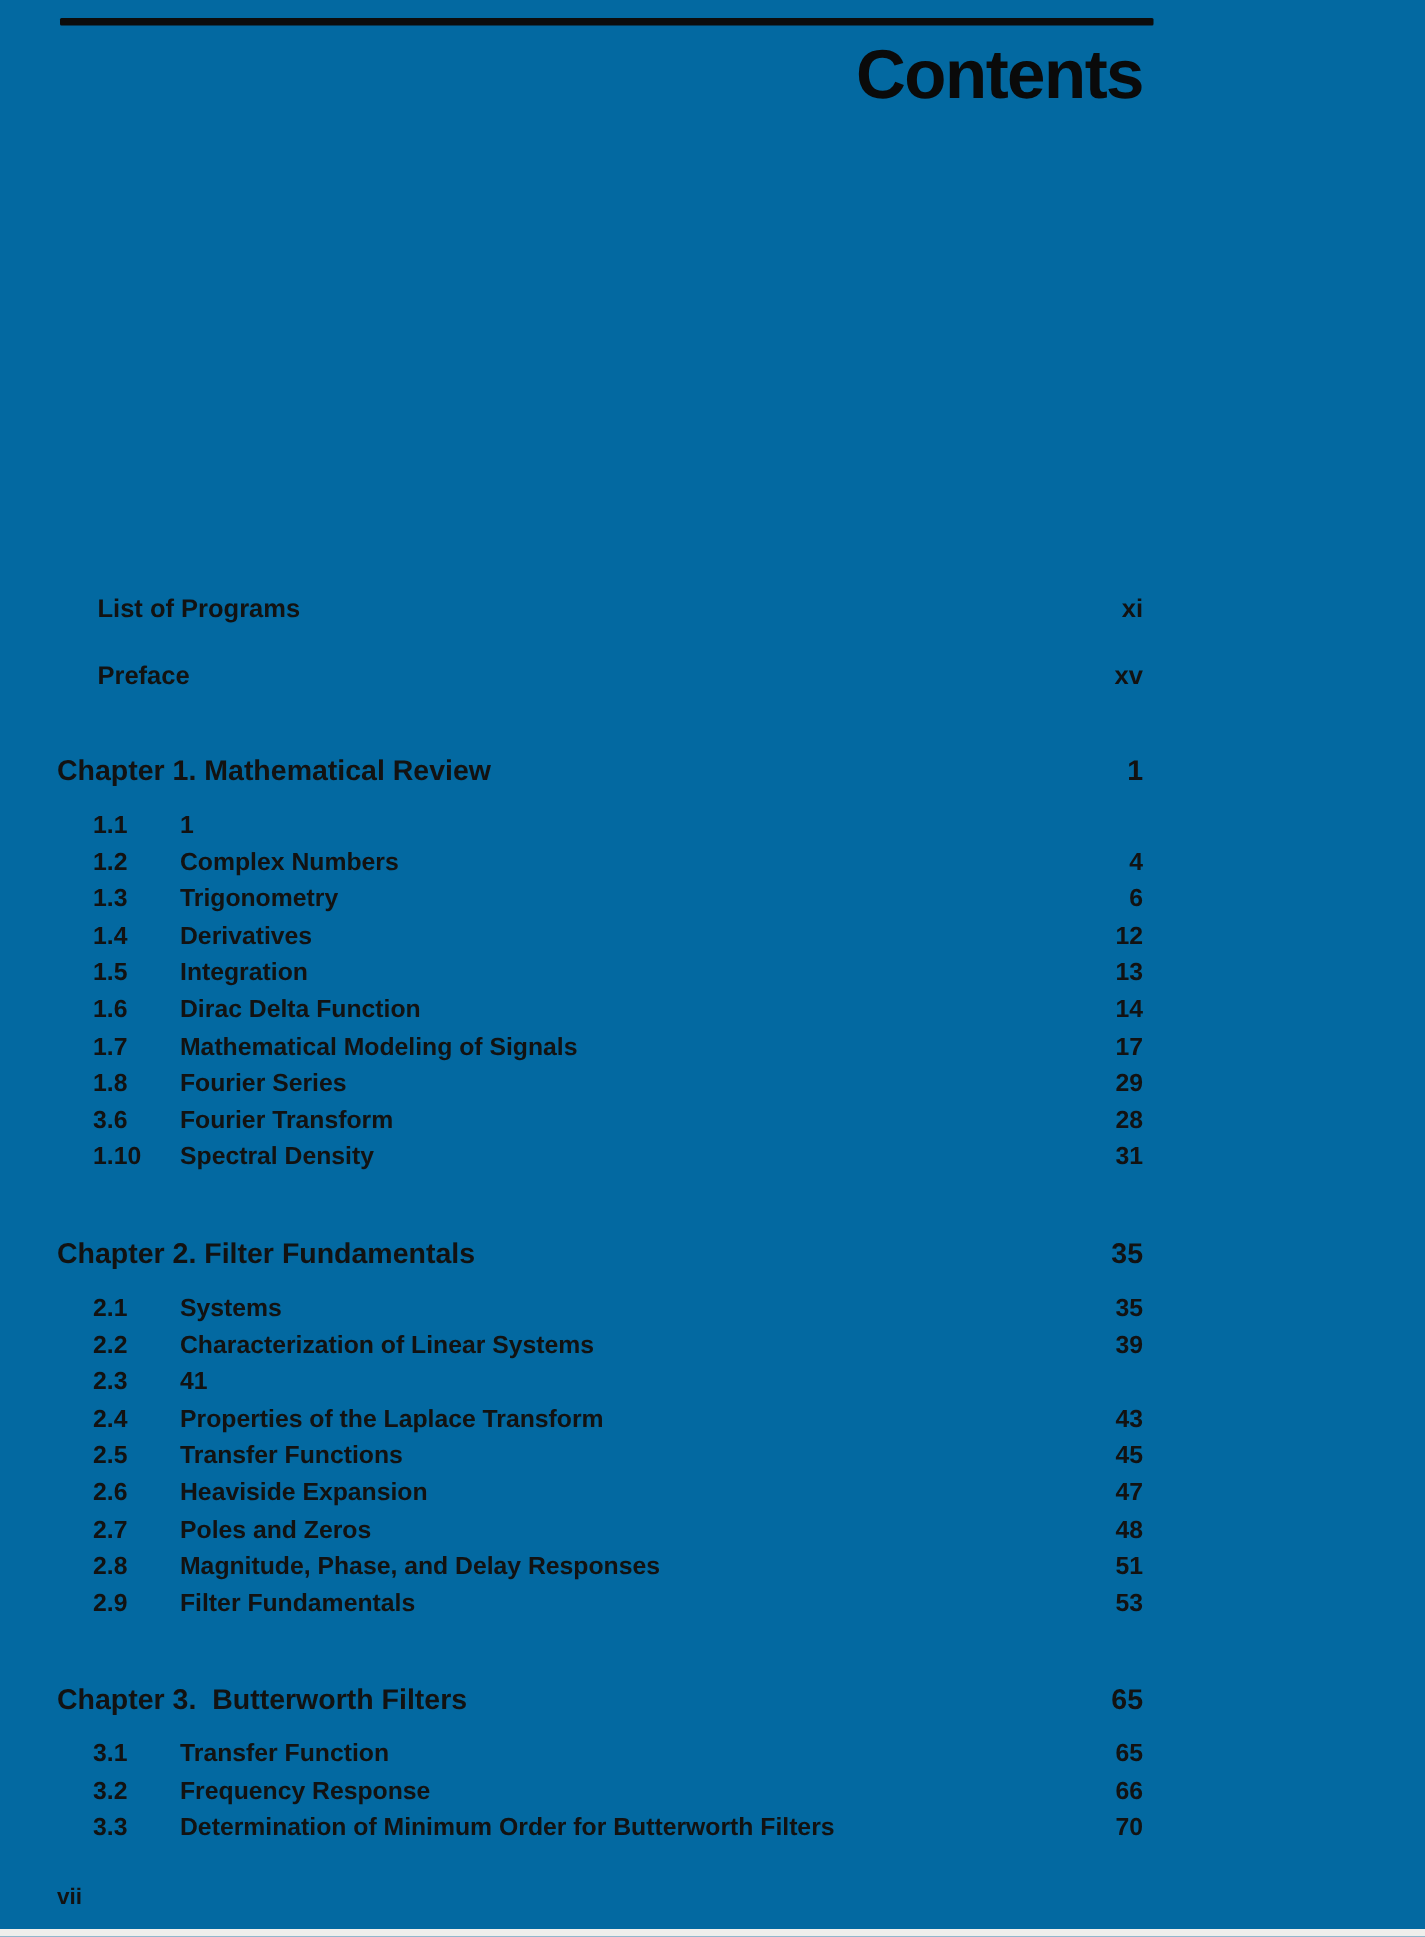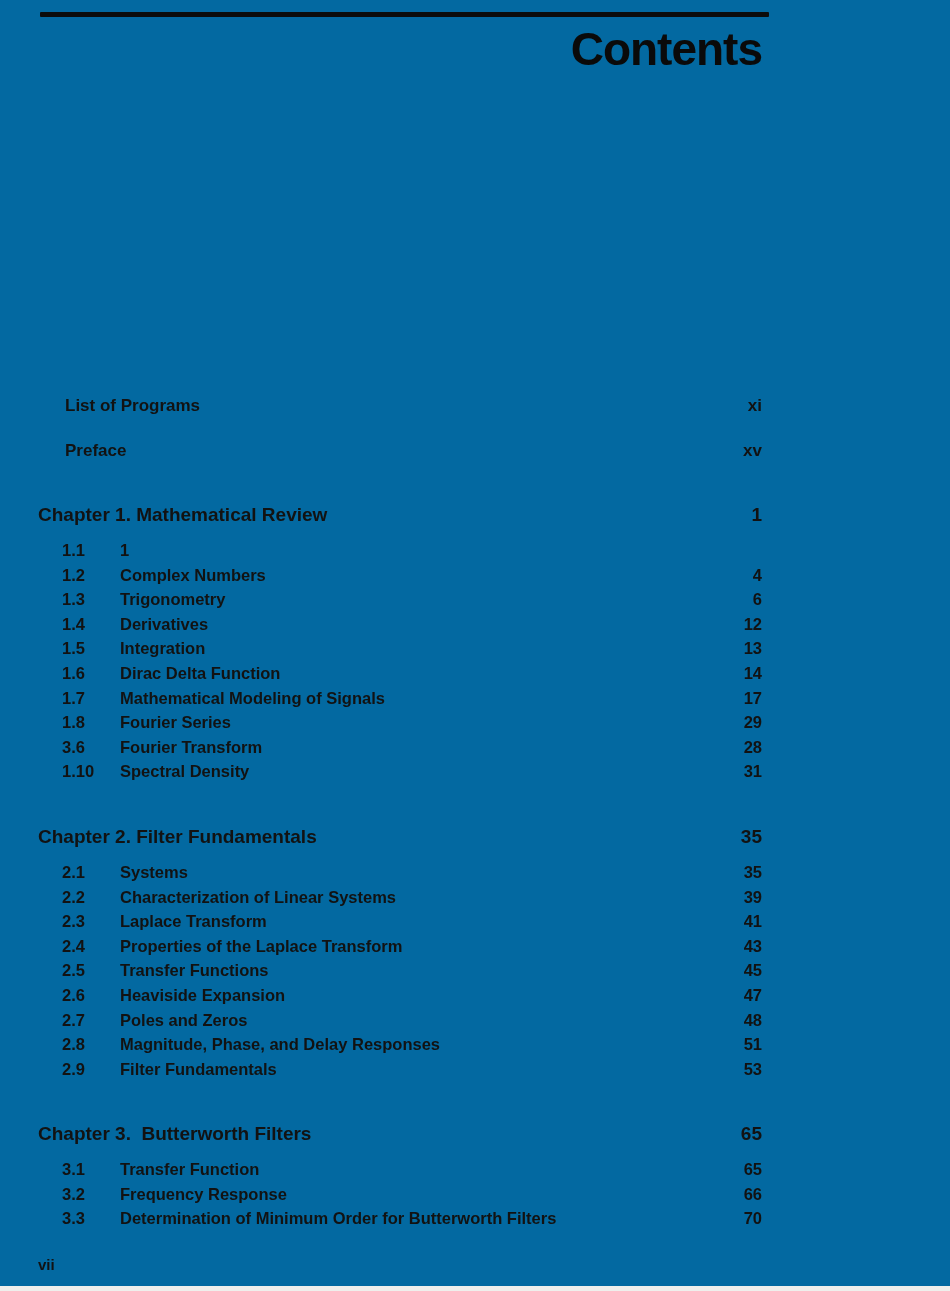--- a/index.html
+++ b/index.html
@@ -135,21 +135,20 @@
             <span class="section-title">Systems</span>
             <span class="section-page">35</span>
           </div>
           <div class="section-row">
             <span class="section-num">2.2</span>
             <span class="section-title">Characterization of Linear Systems</span>
             <span class="section-page">39</span>
           </div>
           <div class="section-row">
             <span class="section-num">2.3</span>
-            <span class="section-title">Laplace Transform</span>
             <span class="section-page">41</span>
           </div>
           <div class="section-row">
             <span class="section-num">2.4</span>
             <span class="section-title">Properties of the Laplace Transform</span>
             <span class="section-page">43</span>
           </div>
           <div class="section-row">
             <span class="section-num">2.5</span>
             <span class="section-title">Transfer Functions</span>

